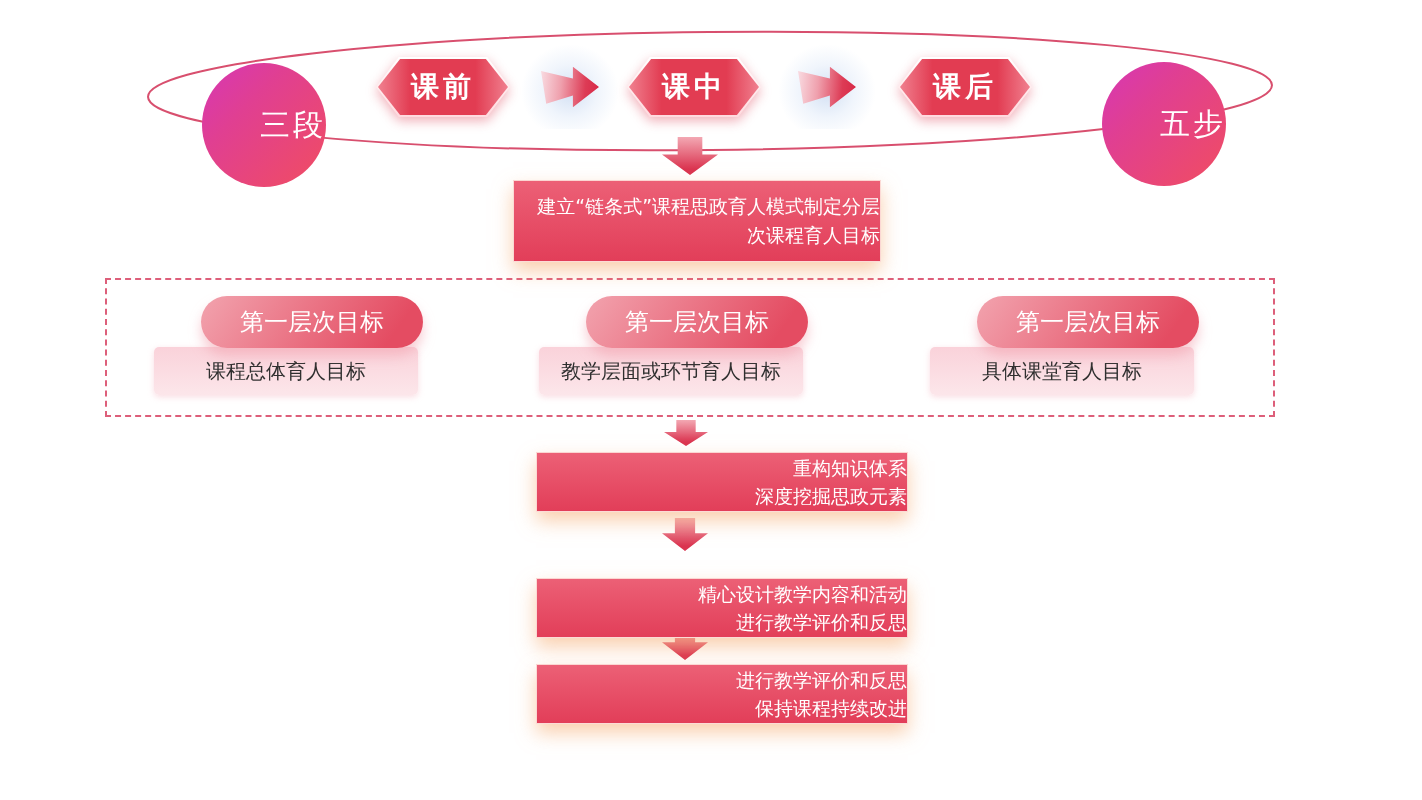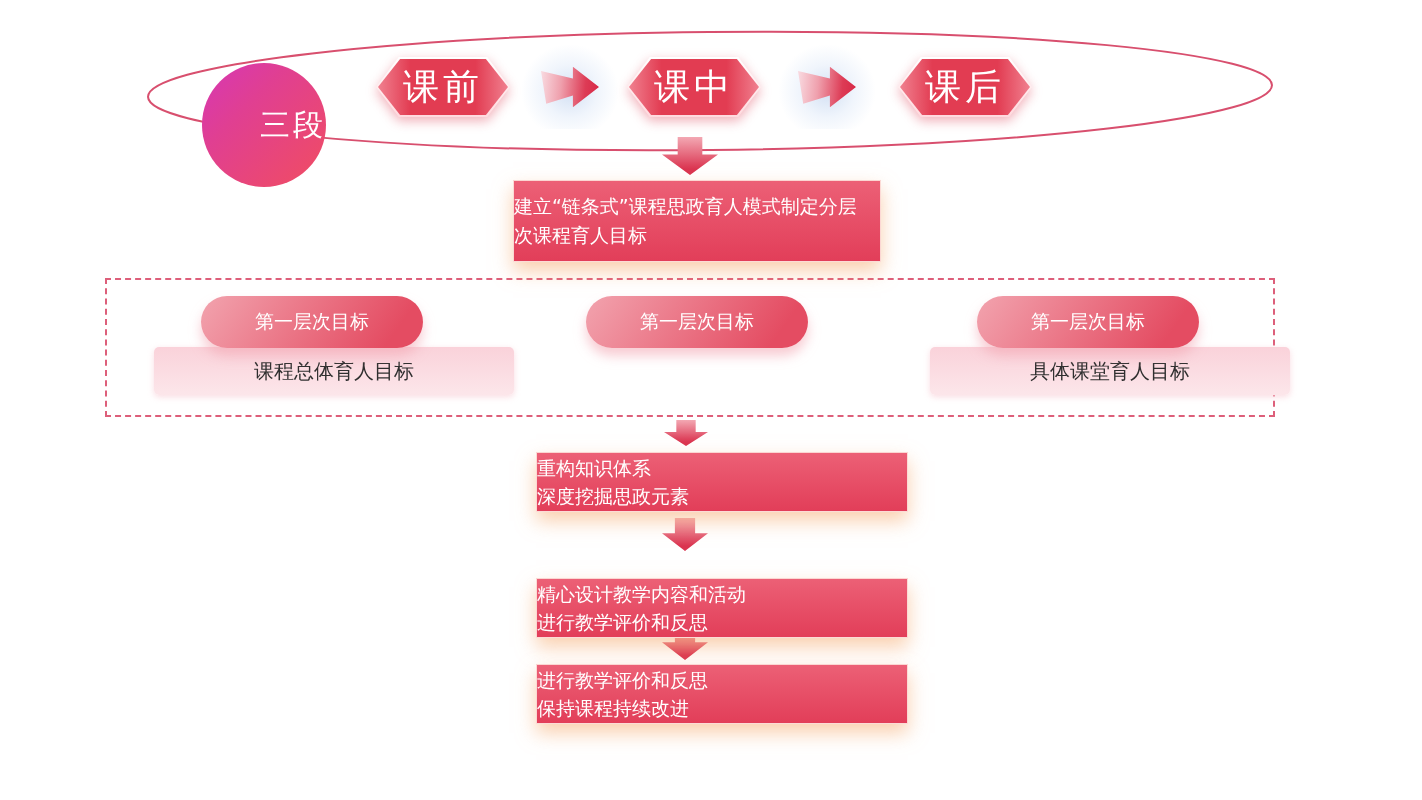--- a/index.html
+++ b/index.html
@@ -22,21 +22,21 @@
   .hex-outer { position:absolute; width:134px; height:60px; top:57px; z-index:3;
                filter:drop-shadow(0 4px 6px rgba(224,80,100,.45)); }
   .hex1 { left:376px; } .hex2 { left:627px; } .hex3 { left:898px; }
   .hex-outer::before { content:""; position:absolute; inset:0;
     clip-path:polygon(0% 50%,17% 0%,83% 0%,100% 50%,83% 100%,17% 100%);
     background:linear-gradient(180deg,#ffffff 0%,#ffd9de 100%); }
   .hex-inner { position:absolute; inset:2px;
     clip-path:polygon(0% 50%,17% 0%,83% 0%,100% 50%,83% 100%,17% 100%);
     background:linear-gradient(90deg,#f0808f 0%,#e23c52 25%,#e23c52 75%,#f0808f 100%);
     display:flex; align-items:center; justify-content:center;
-    color:#fff; font-size:36px; letter-spacing:4px; }
+    color:#fff; font-size:28px; letter-spacing:4px;font-weight:bold; }
 
   .harrow-wrap { position:absolute; width:96px; height:84px; top:45px; z-index:2;
     background:radial-gradient(ellipse at 50% 55%, rgba(196,214,240,.75) 0%, rgba(221,232,248,.45) 40%, rgba(255,255,255,0) 72%);
     display:flex; align-items:center; justify-content:center; }
   .harrow1 { left:522px; } .harrow2 { left:779px; }
   .harrow { width:58px; height:42px;
     clip-path:polygon(0% 12%,55% 30%,55% 2%,100% 50%,55% 98%,55% 70%,9% 90%);
     background:linear-gradient(95deg,#f9dce2 0%,#efa0ad 35%,#dd3b55 75%,#d72846 100%); }
 
   
@@ -47,52 +47,55 @@
   .ad2 { left:664px; top:420px; width:44px; height:26px; }
   .ad3 { left:662px; top:518px; width:46px; height:33px; }
   .ad4 { left:662px; top:627px; width:46px; height:33px; }
 
   
   .red-box { position:absolute; z-index:3;
     background:linear-gradient(180deg,#ec6076 0%,#e23e59 100%);
     border:1px solid rgba(255,241,232,.85);
     box-shadow:0 9px 18px rgba(246,170,110,.55);
     color:#fff; text-align:center;
-    display:flex; flex-direction:column; align-items:flex-start; justify-content:center; }
+    display:flex; flex-direction:column; align-items:flex-end; justify-content:center; }
   .title-box { left:513px; top:180px; width:368px; height:82px; font-size:19px; line-height:1.55; }
   .step-box  { left:536px; width:372px; height:60px; font-size:19px; line-height:1.5; }
   .step1 { top:452px; } .step2 { top:558px;margin-top:20px; } .step3 { top:664px; }
 
   
   .dashed-panel { position:absolute; left:105px; top:278px; width:1170px; height:139px;
     border:2px dashed #dd5f7a; z-index:2; }
 
   .obj-pill { position:absolute; top:296px; width:222px; height:52px; border-radius:26px;
     background:linear-gradient(125deg,#f2a3ae 0%,#e44c62 85%);
     box-shadow:0 8px 12px rgba(242,163,174,.55);
-    color:#fff; font-size:19px; display:flex; align-items:center; justify-content:center; z-index:4; }
+    color:#fff; font-size:24px; display:flex; align-items:center; justify-content:center; z-index:4; }
   .pill1 { left:201px; } .pill2 { left:586px; } .pill3 { left:977px; }
 
-  .obj-desc { position:absolute; top:347px; width:360px; height:48px; border-radius:5px;
+  .obj-desc { position:absolute; top:347px; width:264px; height:48px; border-radius:5px;
     background:linear-gradient(180deg,#fad2da 0%,#fce6ea 100%);
     box-shadow:0 2px 6px rgba(248,205,214,.7);
     color:#2f2f2f; font-size:20px; display:flex; align-items:center; justify-content:center; z-index:3; }
   .desc1 { left:154px; } .desc2 { left:539px; } .desc3 { left:930px; }
 </style>
 </head>
 <body>
 
 <div class="canvas">
 
   <svg class="ring-svg" viewBox="0 0 1422 800">
     <ellipse cx="710" cy="91" rx="562" ry="59" transform="rotate(-0.6 710 91)" fill="none" stroke="#d84f6e" stroke-width="2"></ellipse>
   </svg>
 
   <div class="stage-circle circle-left">
     <span>三段</span>
+  </div>
+  <div class="stage-circle circle-right">
+    <span>五步</span>
   </div>
 
   <div class="hex-outer hex1">
     <div class="hex-inner">课前</div>
   </div>
   <div class="harrow-wrap harrow1">
     <div class="harrow"></div>
   </div>
   <div class="hex-outer hex2">
     <div class="hex-inner">课中</div>
@@ -116,20 +119,23 @@
   <div class="obj-pill pill1">
     <span>第一层次目标</span>
   </div>
   <div class="obj-desc desc1">
     <span>课程总体育人目标</span>
   </div>
 
   <div class="obj-pill pill2">
     <span>第一层次目标</span>
   </div>
+  <div class="obj-desc desc2">
+    <span>教学层面或环节育人目标</span>
+  </div>
 
   <div class="obj-pill pill3">
     <span>第一层次目标</span>
   </div>
   <div class="obj-desc desc3">
     <span>具体课堂育人目标</span>
   </div>
 
   <div class="arrow-down ad2"></div>
 

